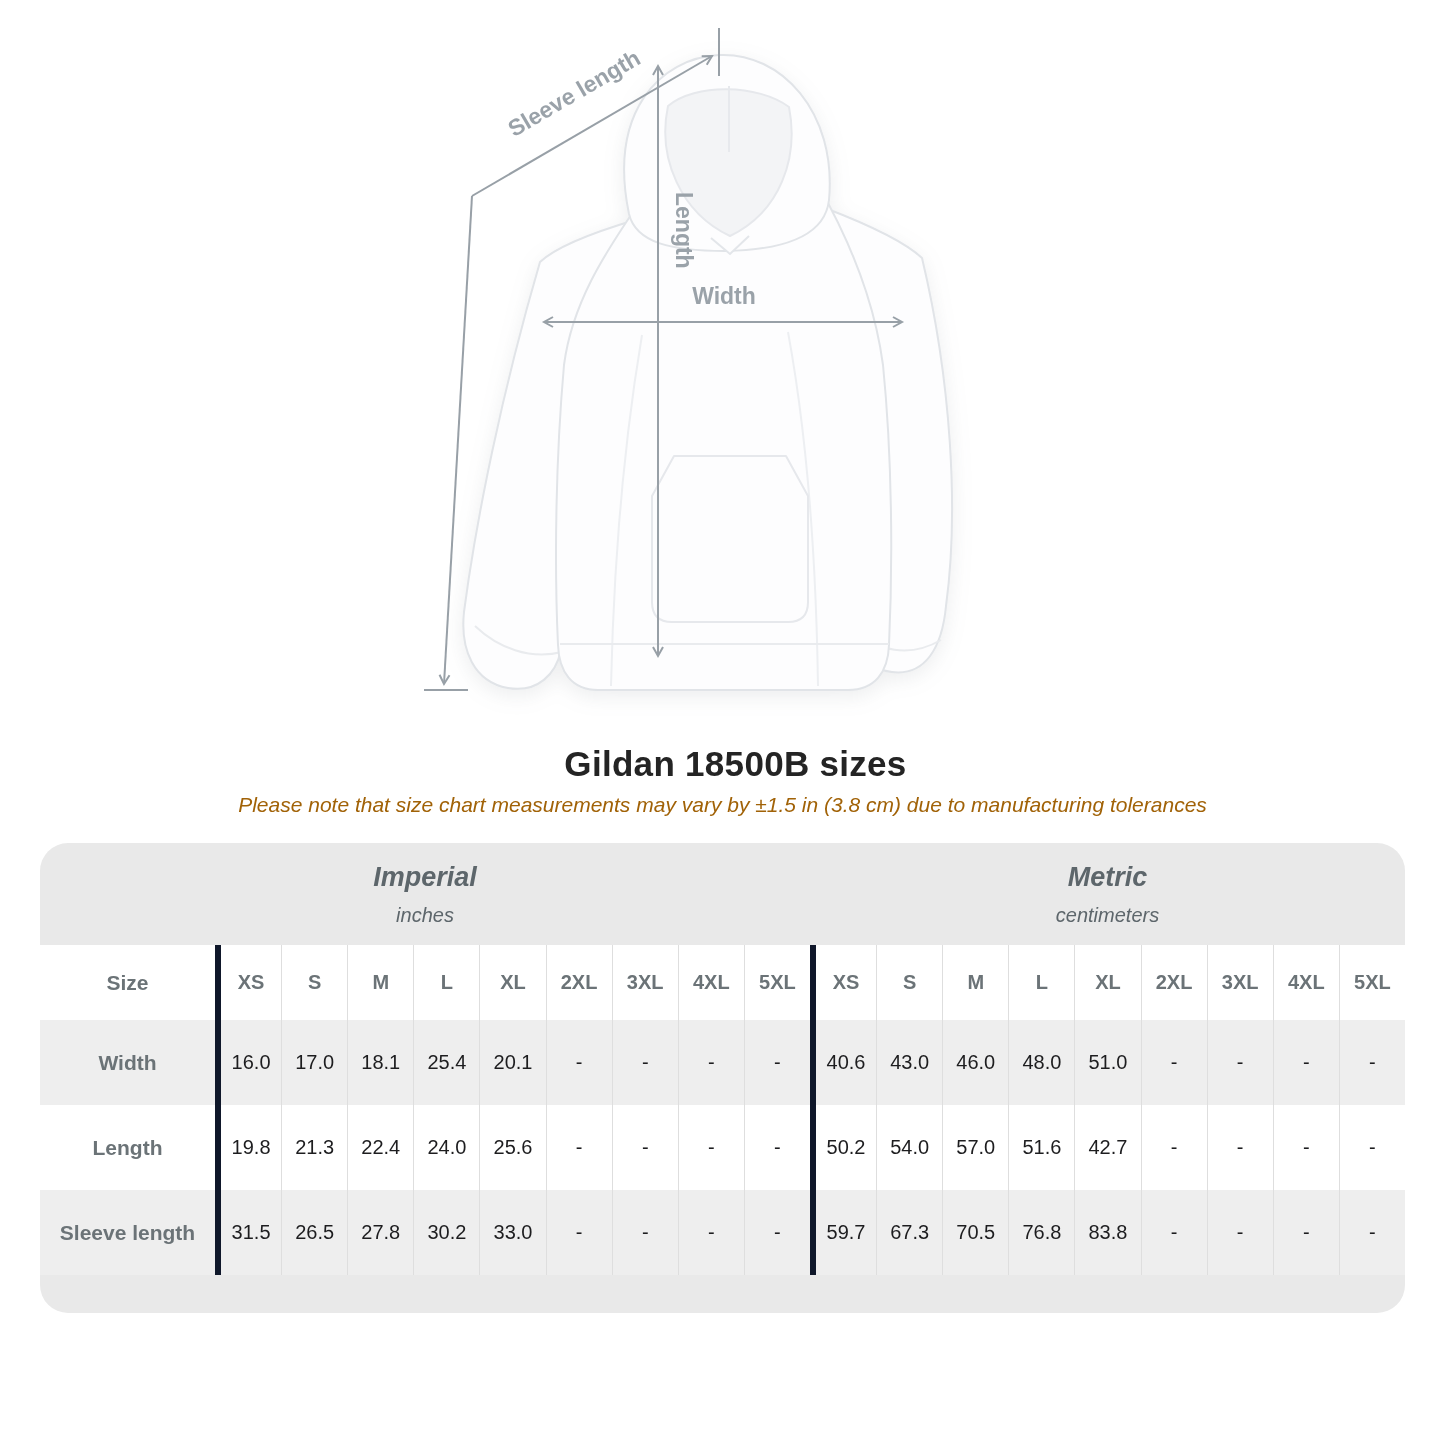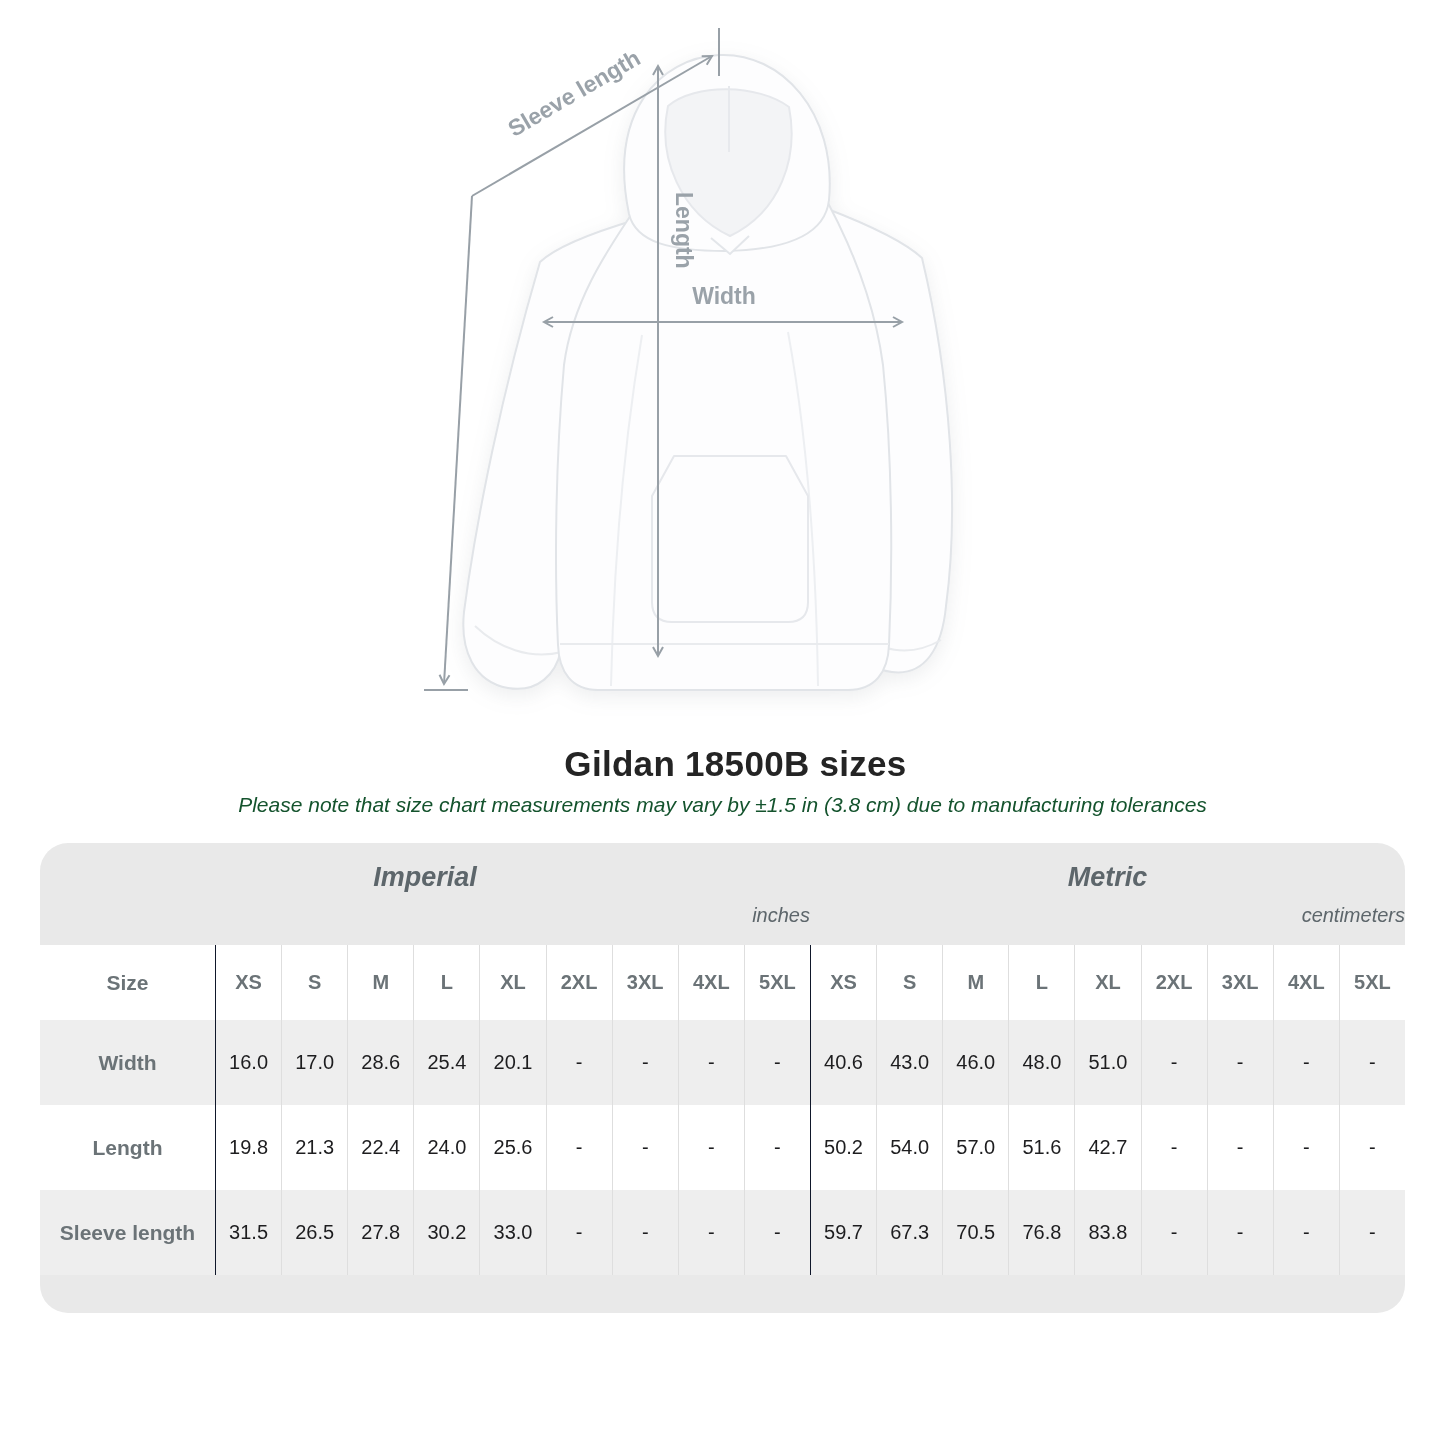--- a/index.html
+++ b/index.html
@@ -36,21 +36,21 @@
     padding-left: 13px;
   }
   .chart-note {
     position: absolute;
     top: 793px;
     left: 0;
     width: 100%;
     text-align: center;
     font-size: 21px;
     font-style: italic;
-    color: #14532d;
+    color: #a16207;
   }
 
   
   table.size-table {
     position: absolute;
     left: 40px;
     top: 843px;
     width: 1365px;
     border-collapse: separate;
     border-spacing: 0;
@@ -72,21 +72,20 @@
     font-size: 27px;
     font-weight: bold;
     font-style: italic;
     color: #5d666b;
   }
   .group-unit {
     margin-top: 11px;
     font-size: 20px;
     font-style: italic;
     color: #5d666b;
-    text-align: right;
   }
 
   .size-table tr.size-row th { height: 75px; }
   .size-table tr.data-row td, .size-table tr.data-row th { height: 85px; }
   .size-table tr.data-row.short td, .size-table tr.data-row.short th { height: 75px; }
 
   .size-table th.row-label {
     font-size: 21px;
     font-weight: bold;
     color: #6b7377;
@@ -101,21 +100,21 @@
     text-align: center;
     padding: 0;
   }
   .size-table td.cell {
     font-size: 20px;
     color: #1d1d1f;
     text-align: center;
     padding: 0;
   }
   .size-table th.size-head, .size-table td.cell { border-left: 1px solid #dedede; }
-  .size-table th.group-start, .size-table td.group-start { border-left: 1px solid #0f172a; margin-left: 27px; }
+  .size-table th.group-start, .size-table td.group-start { border-left: 6px solid #0f172a; margin-left: 27px; }
 
   .size-table tr.stripe { background: #eeeeee; }
 
   .size-table td.table-footer {
     height: 36px;
     background: #e9e9e9;
     border-bottom-left-radius: 28px;
     border-bottom-right-radius: 28px;
     border-left: none;
   }
@@ -243,21 +242,21 @@
         <th class="size-head">2XL</th>
         <th class="size-head">3XL</th>
         <th class="size-head">4XL</th>
         <th class="size-head">5XL</th>
       </tr>
 
       <tr class="data-row stripe">
         <th class="row-label">Width</th>
         <td class="cell group-start">16.0</td>
         <td class="cell">17.0</td>
-        <td class="cell">28.6</td>
+        <td class="cell">18.1</td>
         <td class="cell">25.4</td>
         <td class="cell">20.1</td>
         <td class="cell">-</td>
         <td class="cell">-</td>
         <td class="cell">-</td>
         <td class="cell">-</td>
         <td class="cell group-start">40.6</td>
         <td class="cell">43.0</td>
         <td class="cell">46.0</td>
         <td class="cell">48.0</td>

